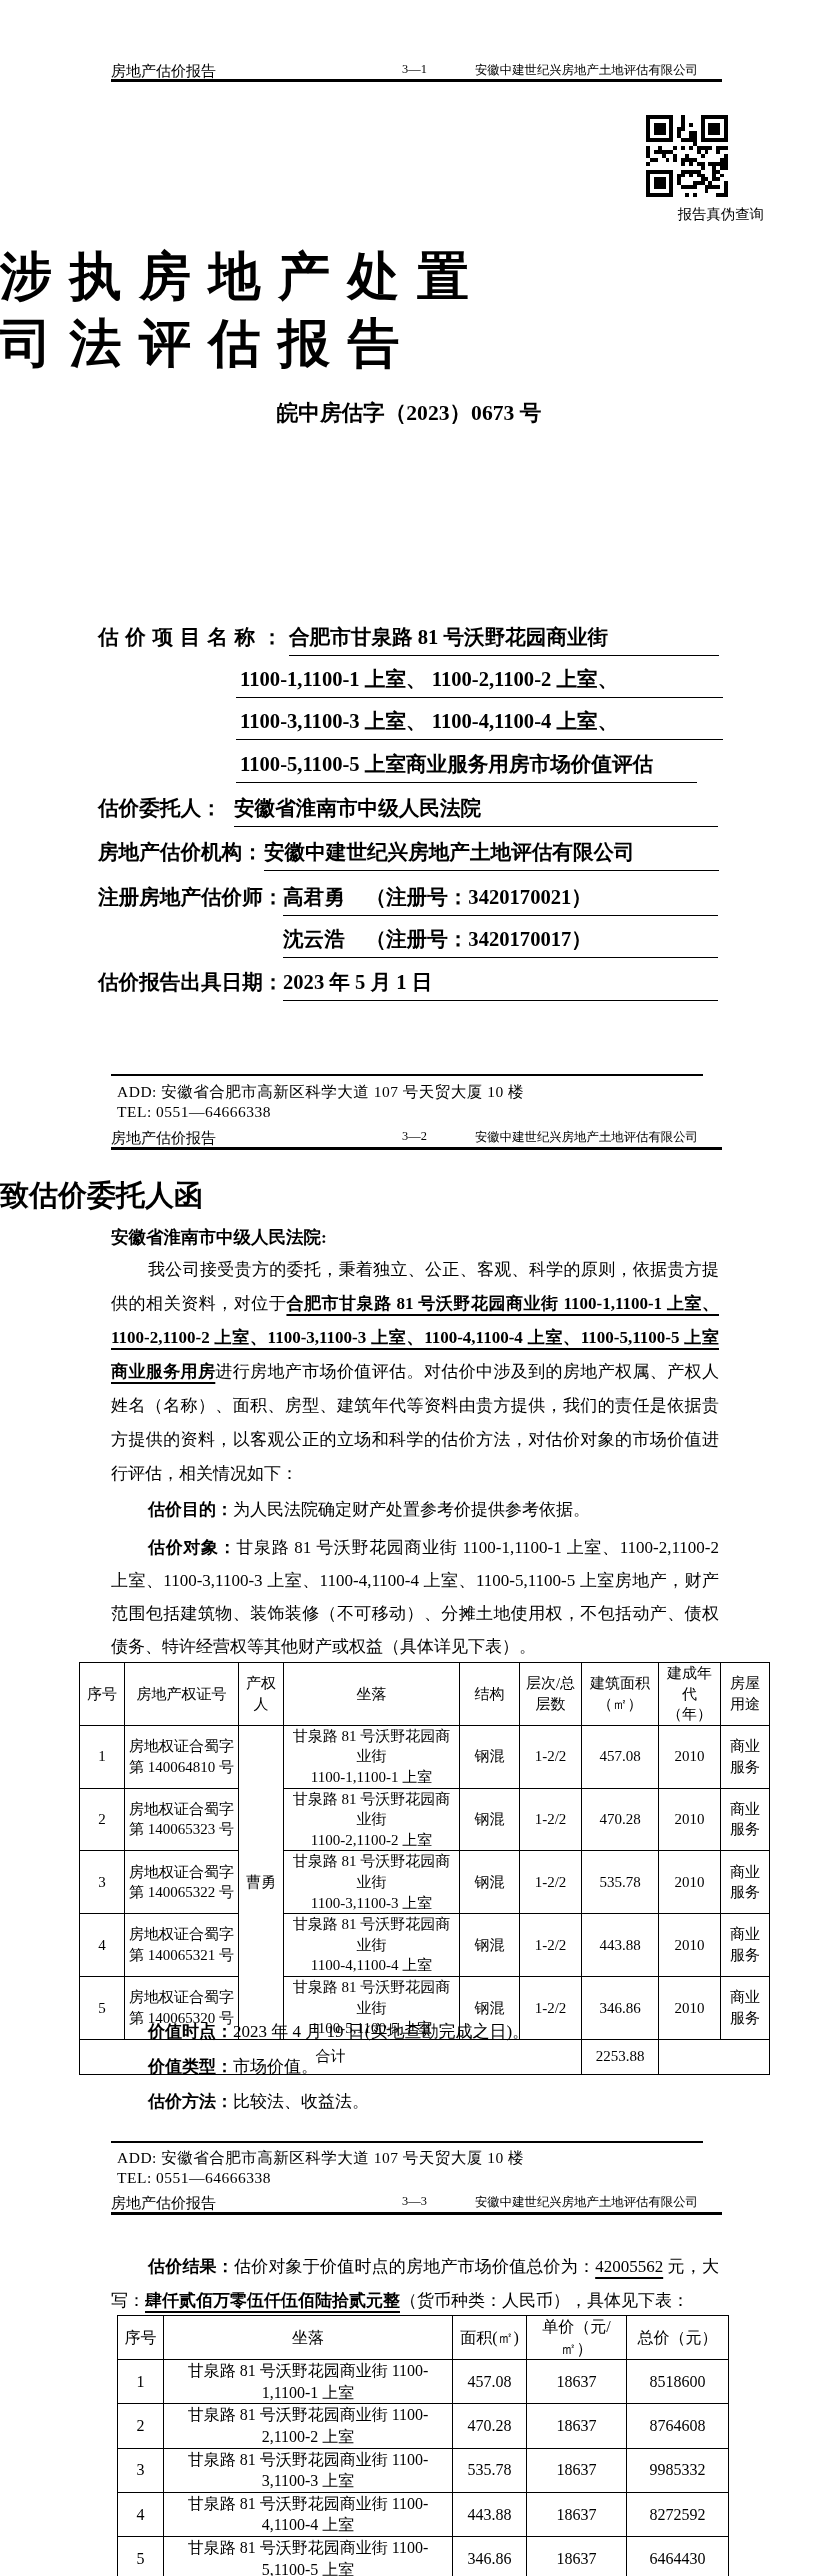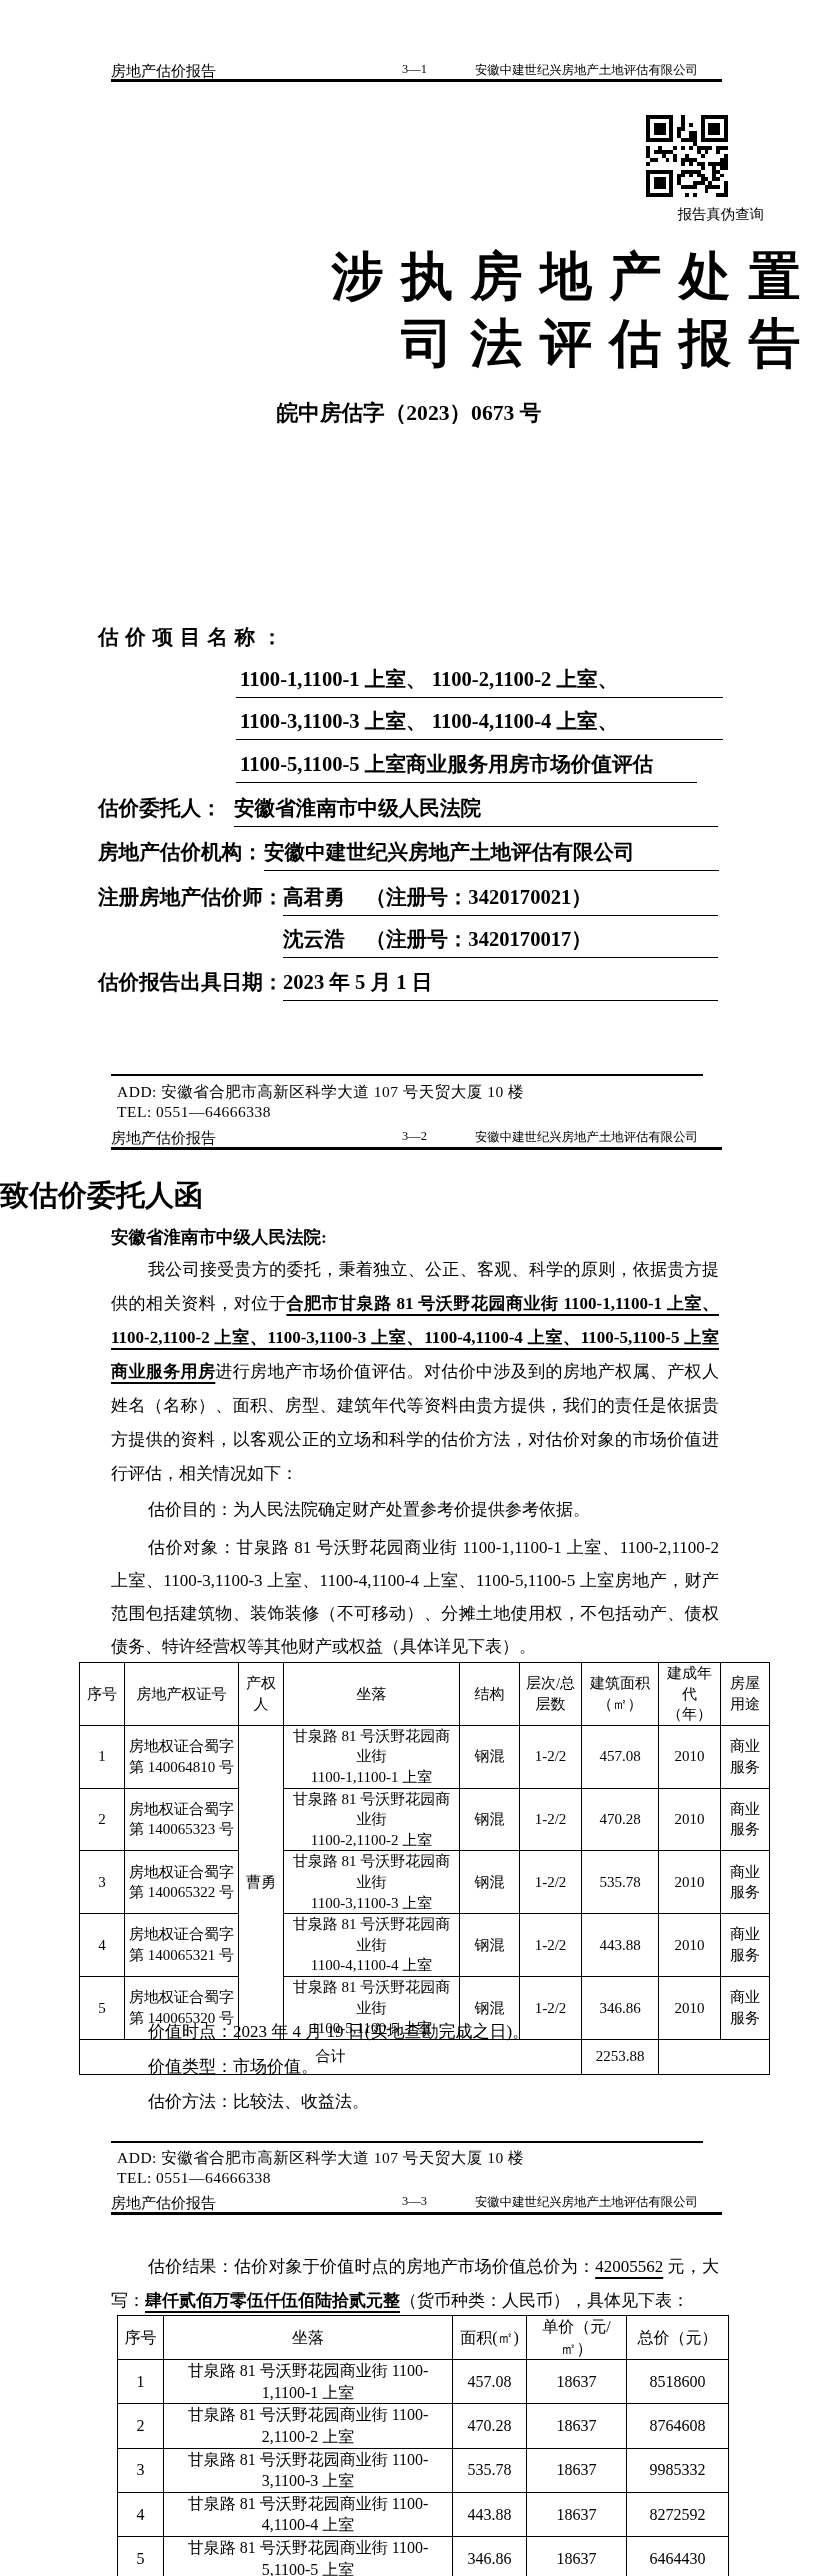--- a/index.html
+++ b/index.html
@@ -7,35 +7,35 @@
        font-family:"Liberation Serif","DejaVu Serif",serif;color:#000;}
   .abs{position:absolute;}
   
   .hdr-title{position:absolute;left:111px;font-size:15px;}
   .hdr-pageno{position:absolute;left:381px;width:67px;text-align:center;font-size:12.4px;}
   .hdr-company{position:absolute;left:469px;width:229px;text-align:right;font-size:12.4px;}
   .rule{position:absolute;left:111px;width:611px;height:2.6px;background:#000;}
   .rule-footer{position:absolute;left:111px;width:592px;height:2.1px;background:#000;}
   .footer-line{position:absolute;left:117px;font-size:15.5px;letter-spacing:0.5px;}
   
-  .big-title{position:absolute;left:0;width:818px;text-align:right;
+  .big-title{position:absolute;left:0;width:818px;text-align:left;
              font-size:52px;font-weight:bold;letter-spacing:17.5px;white-space:nowrap;}
   .report-no{position:absolute;left:0;width:818px;text-align:center;font-size:21.6px;font-weight:bold;}
   .cov-line{position:absolute;left:0;width:818px;height:28px;font-weight:bold;font-size:20.6px;}
   .cov-label{position:absolute;left:98px;white-space:nowrap;}
   .cov-label.sp{letter-spacing:6.7px;}
   .cov-val{position:absolute;border-bottom:1.5px solid #000;padding-bottom:4.1px;white-space:nowrap;}
   .cov-val.ctr{text-align:left;}
   
   .letter-title{position:absolute;left:0;width:734px;font-size:29px;font-weight:bold;}
   .salutation{position:absolute;left:111px;font-size:17.5px;font-weight:bold;}
   .para{position:absolute;left:111px;width:608px;font-size:17px;line-height:34px;
         text-align:justify;text-indent:37px;}
   .para .hl{font-weight:bold;text-decoration:underline;text-underline-offset:4.6px;text-decoration-thickness:1.5px;}
-  .lbl{font-weight:normal;margin-top:40px;}
+  .lbl{font-weight:bold;margin-top:40px;}
   .iline{position:absolute;left:111px;width:608px;font-size:17px;text-indent:37px;white-space:nowrap;}
   .u-num{text-decoration:underline;text-underline-offset:4.6px;text-decoration-thickness:1.5px;}
   .u-caps{font-weight:bold;text-decoration:underline;text-underline-offset:4.6px;text-decoration-thickness:1.5px;}
   
   table{position:absolute;border-collapse:collapse;table-layout:fixed;background:#fff;}
   td,th{border:1px solid #000;border-top:1.5px solid #000;border-bottom:1.5px solid #000;
         text-align:center;vertical-align:middle;font-weight:normal;white-space:pre-line;padding:0 2.1px;}
   .t1{left:79px;top:1662px;width:689px;font-size:15px;line-height:20.6px;border:1.5px solid #000;}
   .t2{left:117px;top:2315px;width:612px;font-size:16px;line-height:21.6px;border:1.5px solid #000;}
   .qr-caption{position:absolute;left:609px;width:155px;text-align:right;font-size:14.4px;}
@@ -172,20 +172,21 @@
     <rect x="2" y="16" width="3" height="3" fill="#000"></rect>
   </svg>
 <div class="qr-caption" style="top:205px">报告真伪查询</div>
 
 <div class="big-title" style="top:242px">涉执房地产处置</div>
 <div class="big-title" style="top:309px">司法评估报告</div>
 <div class="report-no" style="top:398px">皖中房估字（2023）0673 号</div>
 
 <div class="cov-line" style="top:623px">
   <span class="cov-label sp">估价项目名称：</span>
+  <span class="cov-val" style="left:289px;width:430px">合肥市甘泉路 81 号沃野花园商业街</span>
 </div>
 <div class="cov-line" style="top:665px">
   <span class="cov-val" style="left:236px;width:483px;padding-left:4.1px">1100-1,1100-1 上室、 1100-2,1100-2 上室、</span>
 </div>
 <div class="cov-line" style="top:707px">
   <span class="cov-val" style="left:236px;width:483px;padding-left:4.1px">1100-3,1100-3 上室、 1100-4,1100-4 上室、</span>
 </div>
 <div class="cov-line" style="top:750px">
   <span class="cov-val" style="left:236px;width:457px;padding-left:4.1px">1100-5,1100-5 上室商业服务用房市场价值评估</span>
 </div>

